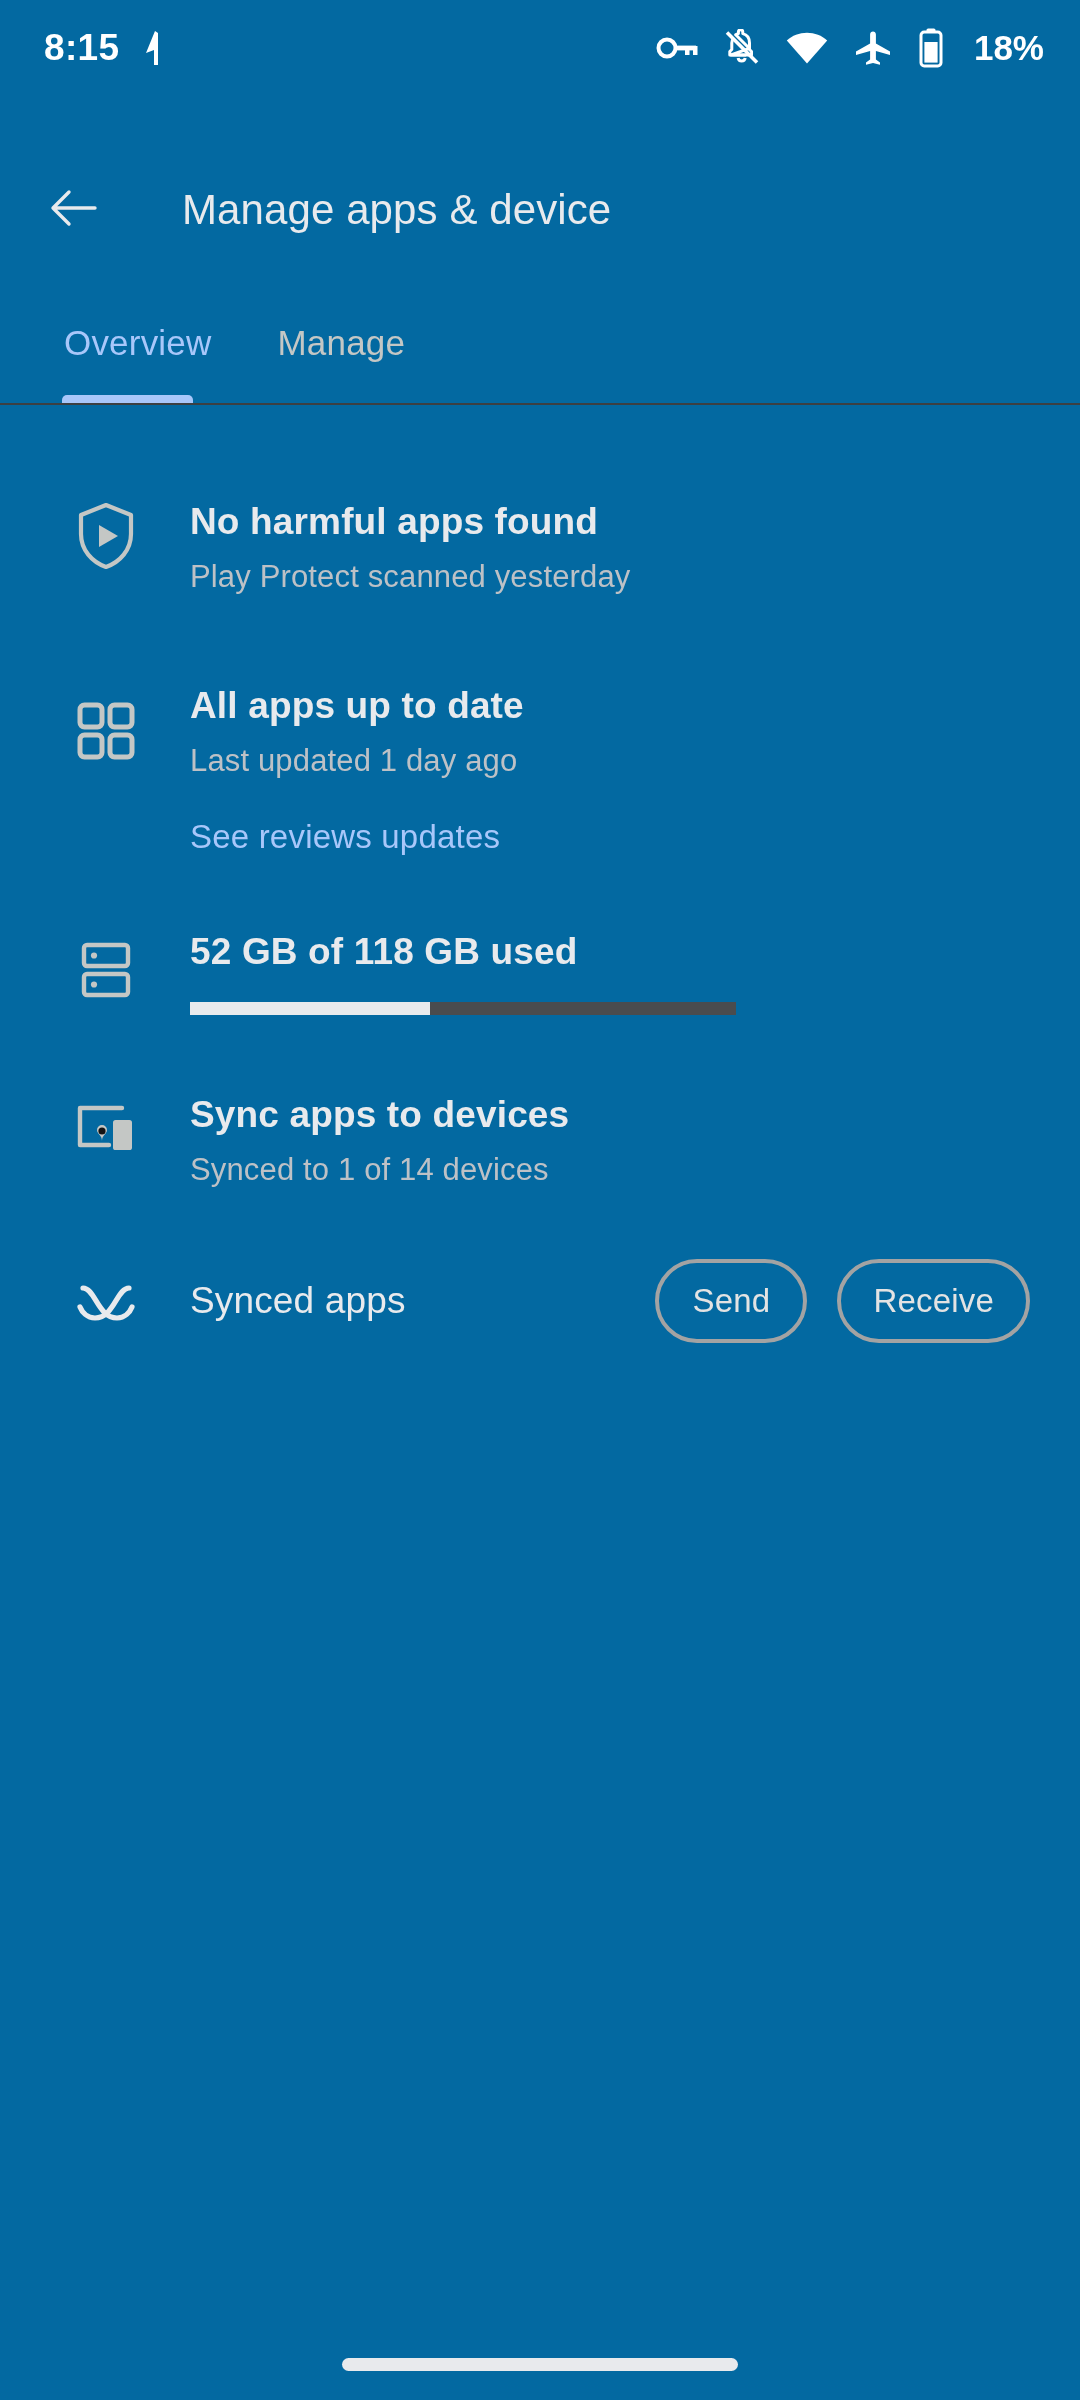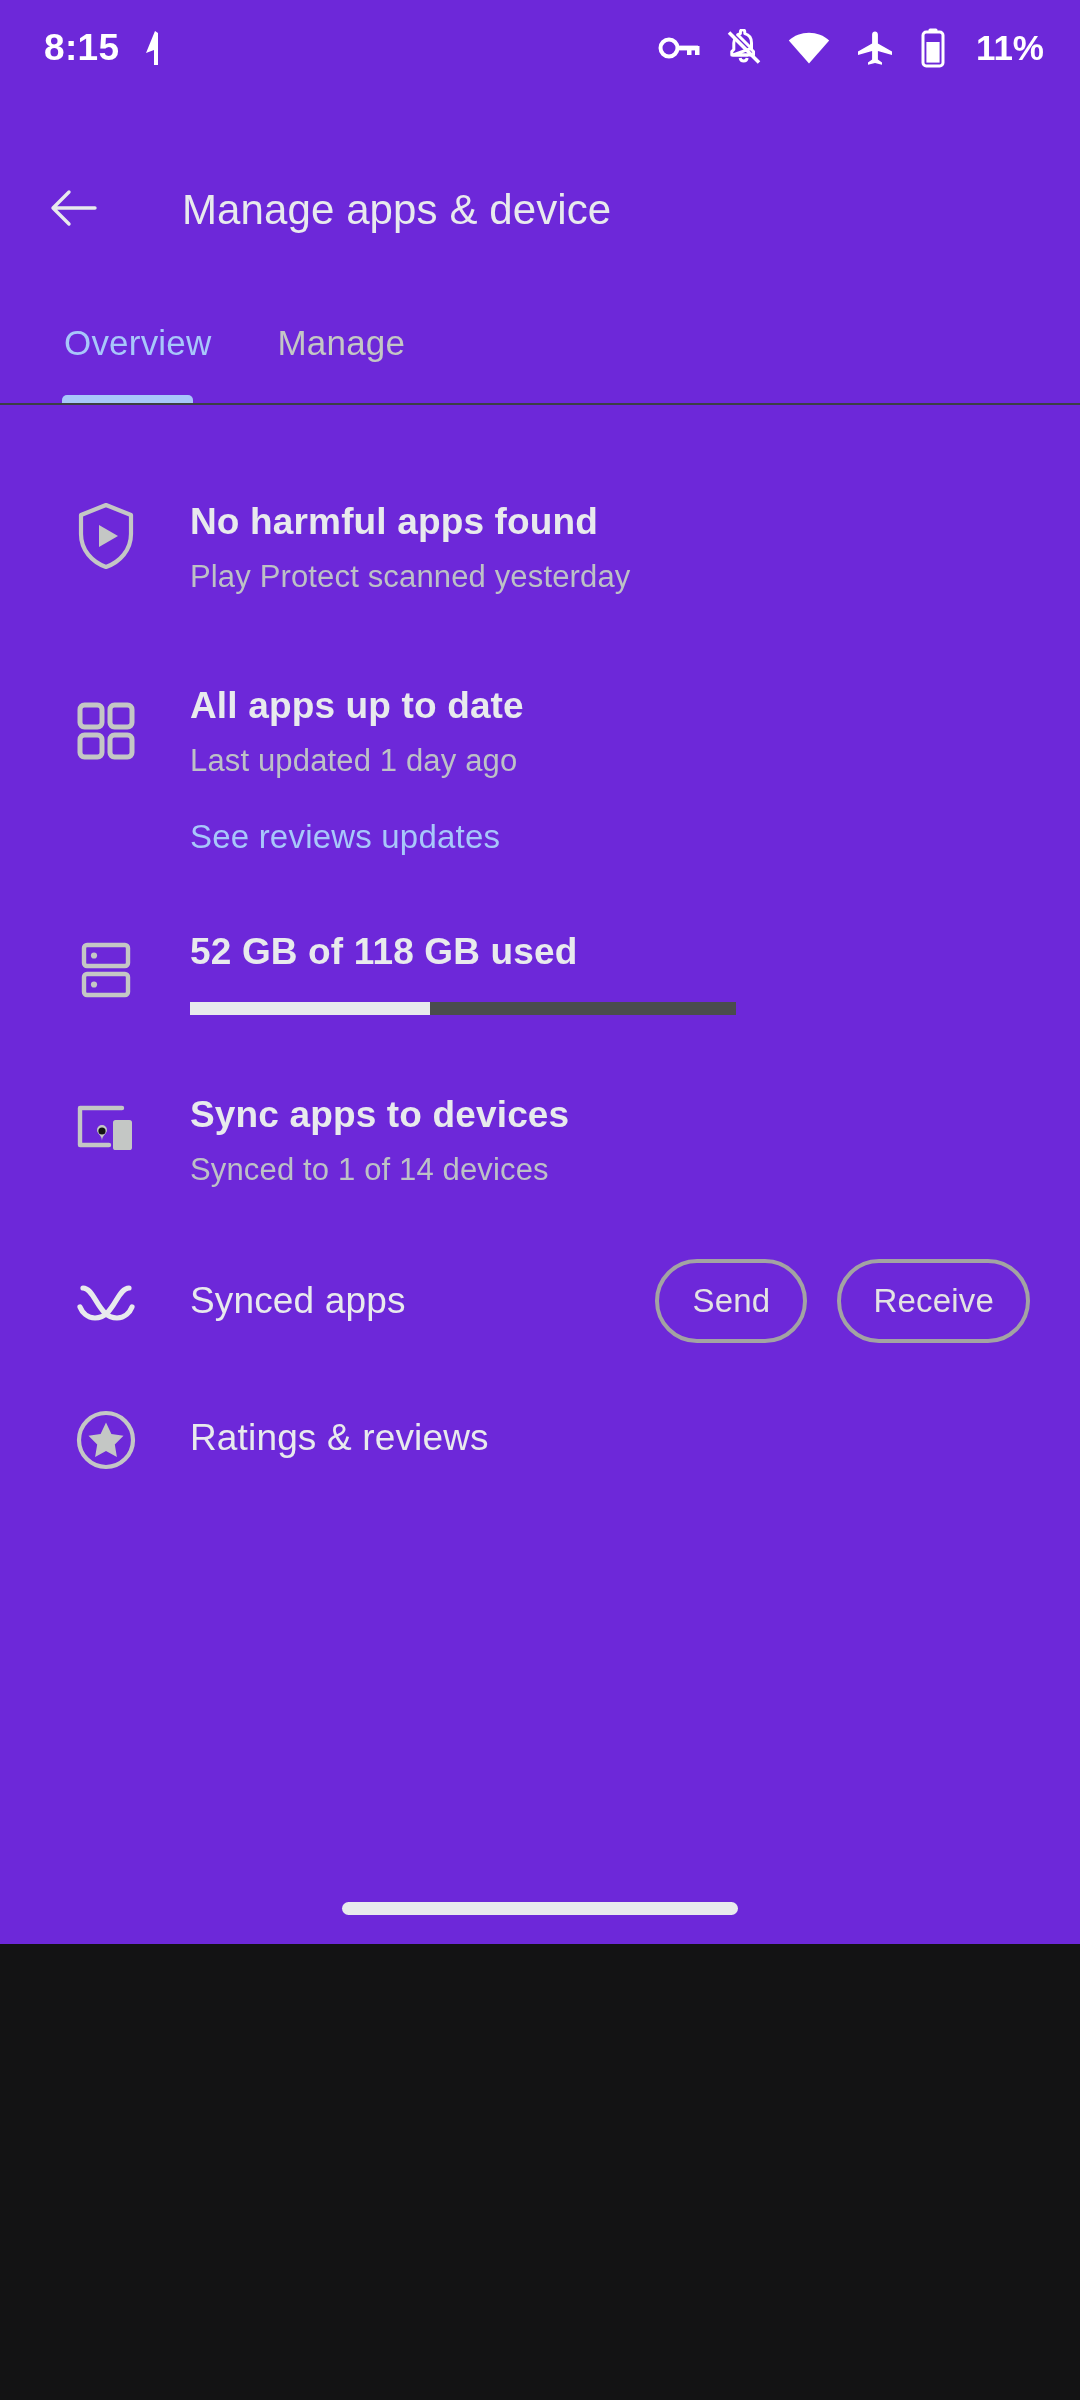--- a/index.html
+++ b/index.html
@@ -8,22 +8,22 @@
     width: 1080px;
     height: 2400px;
     background: #131314;
     font-family: "Liberation Sans", sans-serif;
     overflow: hidden;
   }
 
   .screen {
     position: relative;
     width: 1080px;
-    height: 1944px;
-    background: #6d28d9;
+    height: 2400px;
+    background: #0369a1;
   }
 
   
   .status-bar {
     position: absolute;
     top: 0; left: 0;
     width: 1080px;
     height: 96px;
     display: flex;
     align-items: center;
@@ -279,21 +279,21 @@
           <path d="M19 1.5 C20.6 1.5 21.9 2.8 21.9 4.4 L21.9 13.4 L36 21.5 L36 25 L21.9 21.1 L21.9 29.6 L26 32.4 L26 34.8 L19 32.9 L12 34.8 L12 32.4 L16.1 29.6 L16.1 21.1 L2 25 L2 21.5 L16.1 13.4 L16.1 4.4 C16.1 2.8 17.4 1.5 19 1.5 Z" fill="#ffffff"></path>
         </svg>
       </span>
       <span>
         <svg class="sicon" width="26" height="40" viewBox="0 0 26 40">
           <rect x="8.5" y="0.5" width="9" height="4" rx="1.6" fill="#ffffff"></rect>
           <rect x="3" y="4" width="20" height="34" rx="3.2" fill="none" stroke="#ffffff" stroke-width="3"></rect>
           <rect x="6.4" y="14" width="13.2" height="20.6" fill="#ffffff"></rect>
         </svg>
       </span>
-      <span class="status-battery-text">11%</span>
+      <span class="status-battery-text">18%</span>
     </div>
   </div>
 
   <div class="app-bar">
     <div class="back-btn">
       <span>
         <svg width="48" height="40" viewBox="0 0 48 40">
           <path d="M3 20 L45 20 M3 20 L19 4 M3 20 L19 36" fill="none" stroke="#e8eaed" stroke-width="3.4" stroke-linecap="round" stroke-linejoin="round"></path>
         </svg>
       </span>
@@ -385,29 +385,18 @@
       <div class="row-body">
         <div class="share-row-inner">
           <span class="share-label">Synced apps</span>
           <button class="pill-btn">Send</button>
           <span class="pill-gap"></span>
           <button class="pill-btn">Receive</button>
         </div>
       </div>
     </div>
 
-    <div class="row" id="row-ratings">
-      <div class="row-icon">
-        <svg width="62" height="62" viewBox="0 0 62 62">
-          <circle cx="31" cy="31" r="27" fill="none" stroke="#c4c7c5" stroke-width="4.2"></circle>
-          <path d="M31 13.5 L36.4 24.9 L48.5 26.7 L39.8 35.5 L41.9 48 L31 42.1 L20.1 48 L22.2 35.5 L13.5 26.7 L25.6 24.9 Z" fill="#c4c7c5"></path>
-        </svg>
-      </div>
-      <div class="row-body">
-        <div class="ratings-label">Ratings &amp; reviews</div>
-      </div>
-    </div>
 
   </div>
 
   <div class="gesture-bar"></div>
 
 </div>
 
 </body></html>

